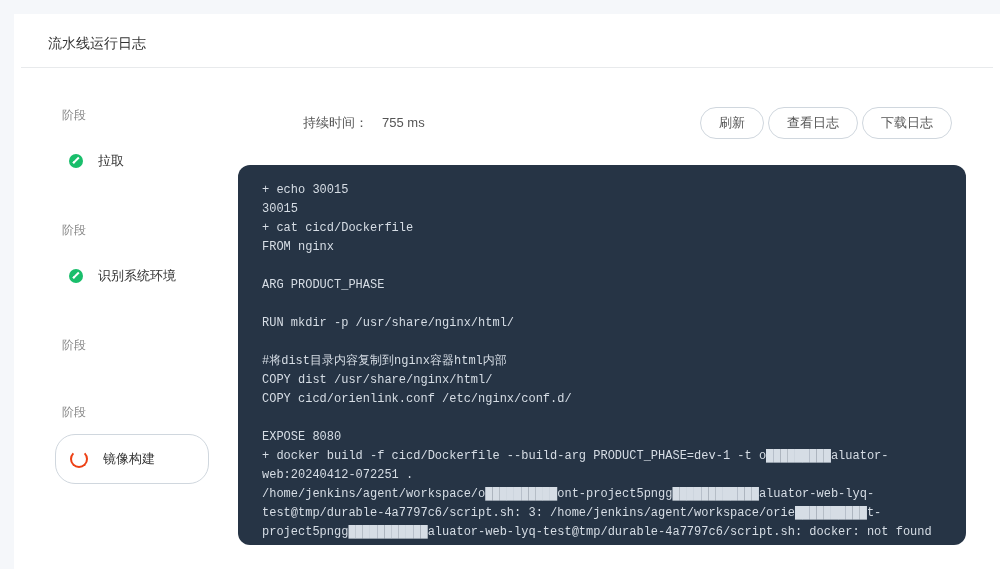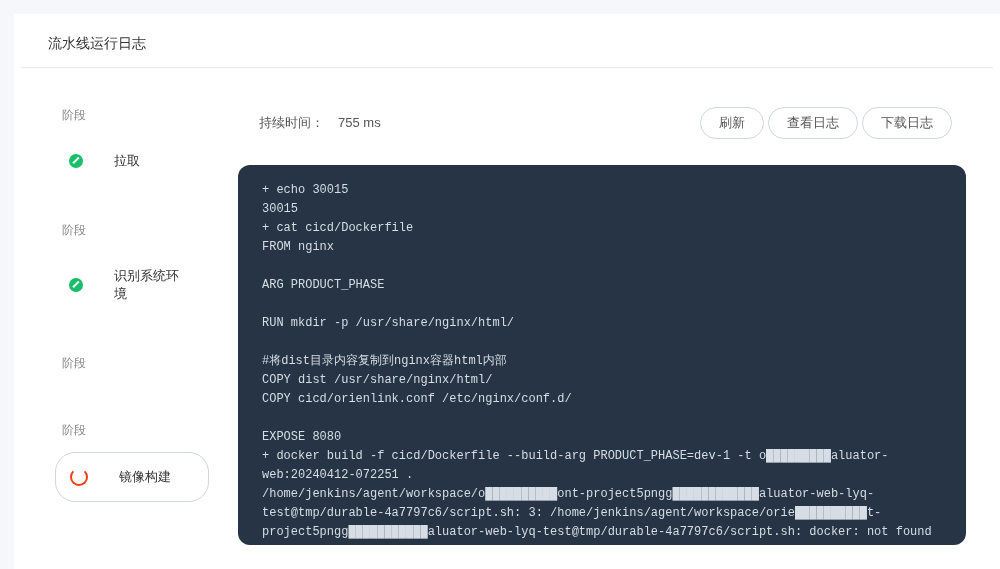--- a/index.html
+++ b/index.html
@@ -41,21 +41,21 @@
       margin-bottom: 16px;
     }
     .stage-label {
       font-size: 12px;
       color: #888;
       margin-bottom: 6px;
     }
     .stage-item {
       display: flex;
       align-items: center;
-      gap: 24px;
+      gap: 8px;
       padding: 8px 14px;
       border-radius: 20px;
       cursor: pointer;
       font-size: 13px;
       color: #333;
     }
     .stage-item.active {
       border: 1px solid #d0d7de;
       background: #fff;
     }
@@ -95,20 +95,21 @@
     }
     .top-row {
       display: flex;
       align-items: center;
       justify-content: space-between;
       margin-bottom: 12px;
     }
     .duration {
       font-size: 13px;
       color: #555;
+      margin-left: 44px;
     }
     .btn-group {
       display: flex;
       gap: 4px;
     }
     .btn {
       padding: 6px 18px;
       border: 1px solid #d0d7de;
       background: #fff;
       border-radius: 16px;

